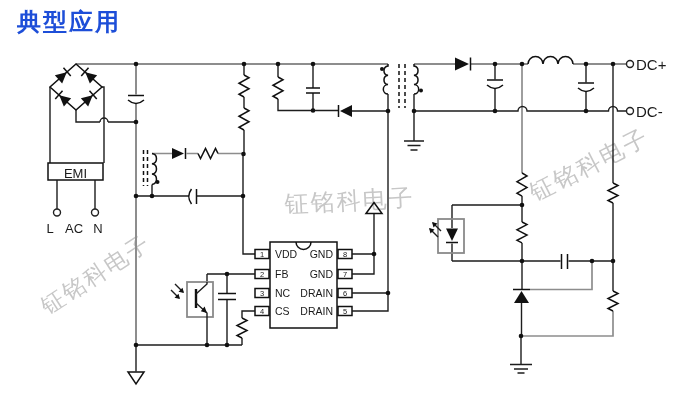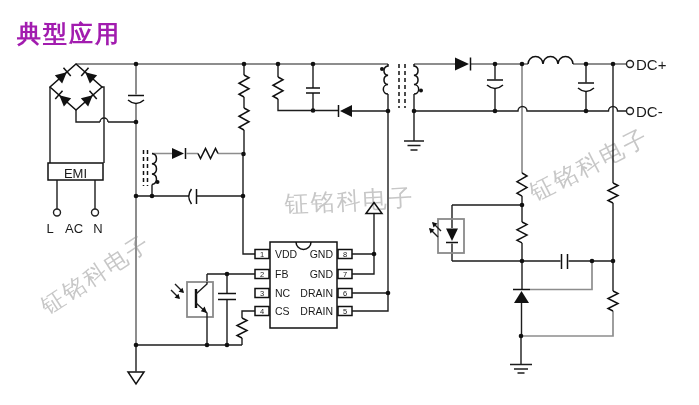--- a/index.html
+++ b/index.html
@@ -1,18 +1,18 @@
 <!DOCTYPE html>
 <html><head>
 <meta charset="utf-8">
 <style>
   html,body{margin:0;padding:0;background:#ffffff;}
   #stage{position:relative;width:699px;height:405px;background:#ffffff;overflow:hidden;
          font-family:"Liberation Sans","DejaVu Sans",sans-serif;}
-  #title{position:absolute;left:17px;top:18px;font-size:24px;font-weight:700;color:#a21caf;
+  #title{position:absolute;left:17px;top:6px;font-size:24px;font-weight:700;color:#1d4ed8;
          letter-spacing:2px;font-family:"DejaVu Sans","Liberation Sans",sans-serif;}
   svg{position:absolute;left:0;top:0;}
   .w   {stroke:#1d1d1d;stroke-width:1.4;fill:none;}
   .rail{stroke:#8d8d8d;stroke-width:2;fill:none;}
   .gry {stroke:#8d8d8d;stroke-width:1.7;fill:none;}
   .comp{stroke:#111;stroke-width:1.5;fill:none;}
   .core{stroke:#111;stroke-width:1.5;fill:none;stroke-dasharray:4 3;}
   .fillb{fill:#111;stroke:none;}
   .dot {fill:#111;stroke:none;}
   .box {stroke:#8a8a8a;stroke-width:1.8;fill:none;}

